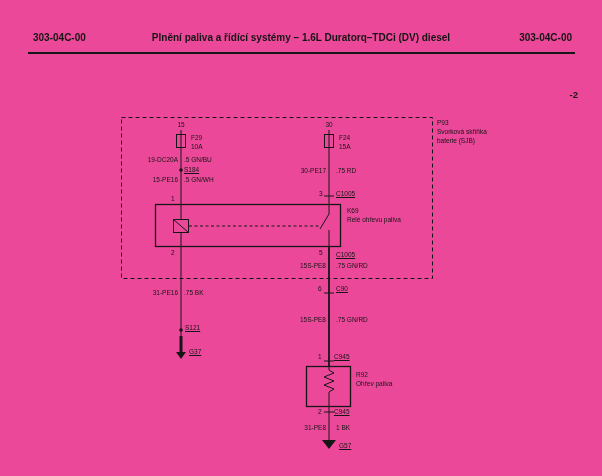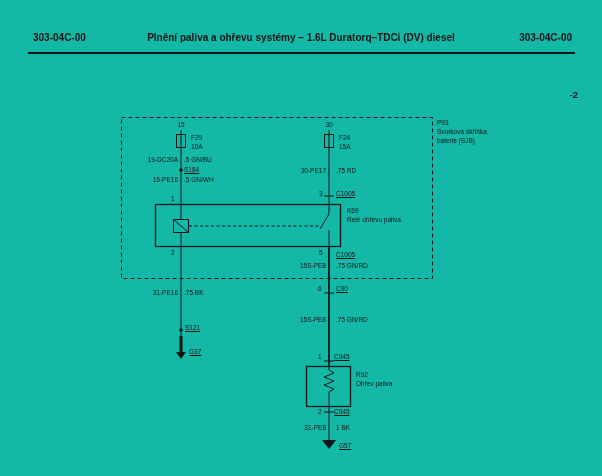--- a/index.html
+++ b/index.html
@@ -1,19 +1,19 @@
 <!DOCTYPE html>
 <html><head>
 <meta charset="utf-8">
 <style>
   html,body{margin:0;padding:0;background:#ddd;}
   .page{
     position:relative;
     width:602px;height:476px;
-    background:#14b8a6;
+    background:#ec4899;
     font-family:"Liberation Sans", sans-serif;
     color:#141414;
     overflow:hidden;
     margin:0 auto;
   }
   .abs{position:absolute;}
   .hdr{position:absolute;top:32px;font-size:10px;font-weight:bold;white-space:nowrap;}
   .hdr-title{left:0;right:0;text-align:center;}
   .rule{position:absolute;left:28px;top:52px;width:547px;height:2px;background:#161616;}
   .pagenum{position:absolute;right:24px;top:89px;font-size:9.5px;font-weight:bold;}
@@ -27,21 +27,21 @@
   .u{text-decoration:underline;text-underline-offset:1px;}
   .art{position:absolute;left:0;top:0;}
   .p93 div{font-size:6.5px;line-height:9px;white-space:nowrap;}
 </style>
 </head>
 <body>
 
 <div class="page">
 
   <span class="hdr" style="left:33px">303-04C-00</span>
-  <span class="hdr hdr-title">Plnění paliva a ohřevu systémy – 1.6L Duratorq–TDCi (DV) diesel</span>
+  <span class="hdr hdr-title">Plnění paliva a řídící systémy – 1.6L Duratorq–TDCi (DV) diesel</span>
   <span class="hdr" style="right:30px">303-04C-00</span>
   <div class="rule"></div>
   <div class="pagenum">-2</div>
 
   <svg class="art" width="602" height="476" viewBox="0 0 602 476">
     <g stroke="#161616" stroke-width="1" fill="none">
 
       <rect x="121.5" y="117.5" width="311" height="161" stroke-dasharray="4 3"></rect>
 
       <g>

